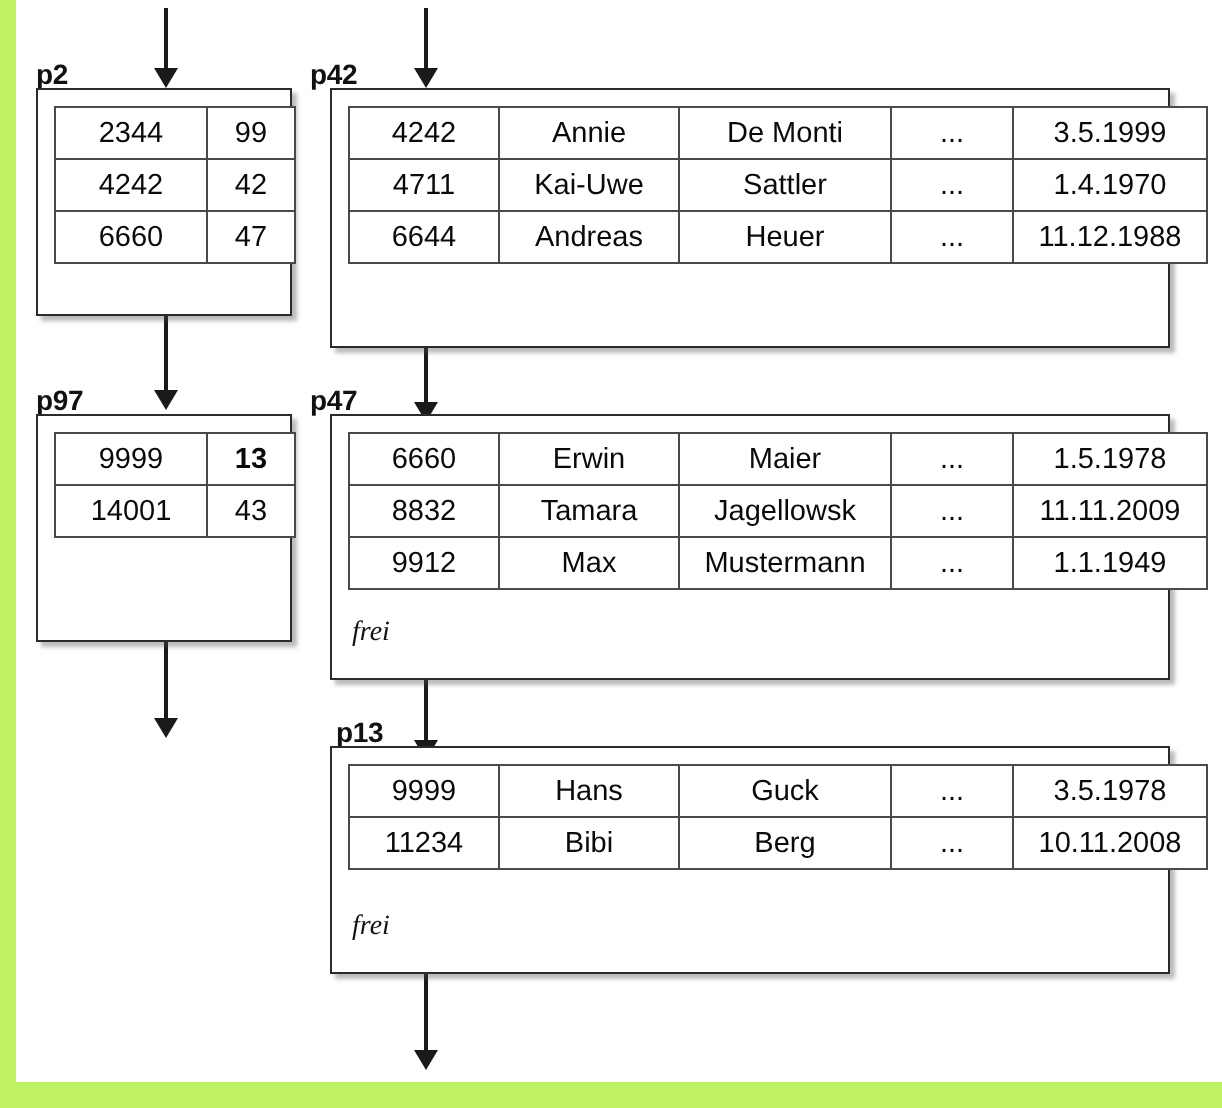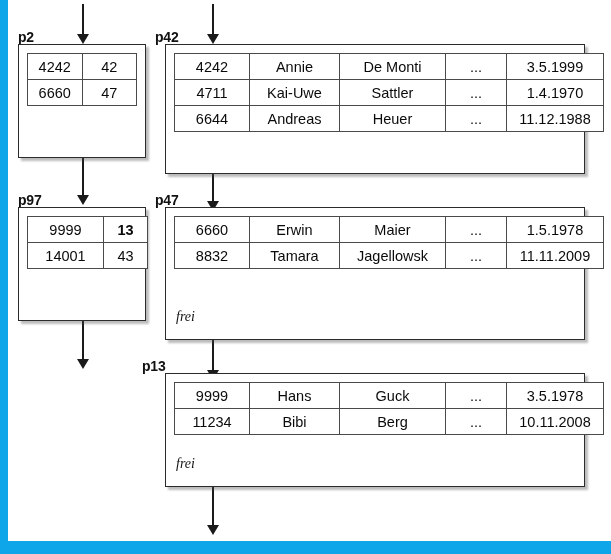--- a/index.html
+++ b/index.html
@@ -11,21 +11,21 @@
     width: 611px;
     height: 554px;
     position: relative;
     overflow: hidden;
     font-family: "Liberation Sans", sans-serif;
   }
   #canvas {
     position: absolute;
     left: 0; top: 0;
     width: 611px; height: 554px;
-    background: #0ea5e9;
+    background: #bef264;
   }
   
   #page-bg {
     position: absolute;
     left: 8px; top: 0px;
     width: 603px; height: 541px;
     background: #ffffff;
   }
 
   .page-box {
@@ -130,20 +130,24 @@
   <div class="arrow" style="left:212px; top:487px;">
     <div class="shaft" style="height:42px;"></div>
     <div class="head" style="top:38px;"></div>
   </div>
 
   <div class="page-label" style="left:18px; top:29px;">p2</div>
   <div class="page-box" style="left:18px; top:44px; width:128px; height:114px;"></div>
   <table class="rec-table" style="left:27px; top:53px; width:110px;">
     <tbody>
       <tr>
+        <td style="width:71px;">2344</td>
+        <td style="width:39px;">99</td>
+      </tr>
+      <tr>
         <td>4242</td>
         <td>42</td>
       </tr>
       <tr>
         <td>6660</td>
         <td>47</td>
       </tr>
     </tbody>
   </table>
 
@@ -201,25 +205,32 @@
         <td style="width:56px;">...</td>
         <td style="width:92px;">1.5.1978</td>
       </tr>
       <tr>
         <td>8832</td>
         <td>Tamara</td>
         <td>Jagellowsk</td>
         <td>...</td>
         <td>11.11.2009</td>
       </tr>
+      <tr>
+        <td>9912</td>
+        <td>Max</td>
+        <td>Mustermann</td>
+        <td>...</td>
+        <td>1.1.1949</td>
+      </tr>
     </tbody>
   </table>
   <div class="frei-label" style="left:176px; top:309px;">frei</div>
 
-  <div class="page-label" style="left:142px; top:358px;">p13</div>
+  <div class="page-label" style="left:168px; top:358px;">p13</div>
   <div class="page-box" style="left:165px; top:373px; width:420px; height:114px;"></div>
   <table class="rec-table" style="left:174px; top:382px; width:404px;">
     <tbody>
       <tr>
         <td style="width:70px;">9999</td>
         <td style="width:85px;">Hans</td>
         <td style="width:101px;text-align:center;">Guck</td>
         <td style="width:56px;">...</td>
         <td style="width:92px;">3.5.1978</td>
       </tr>

